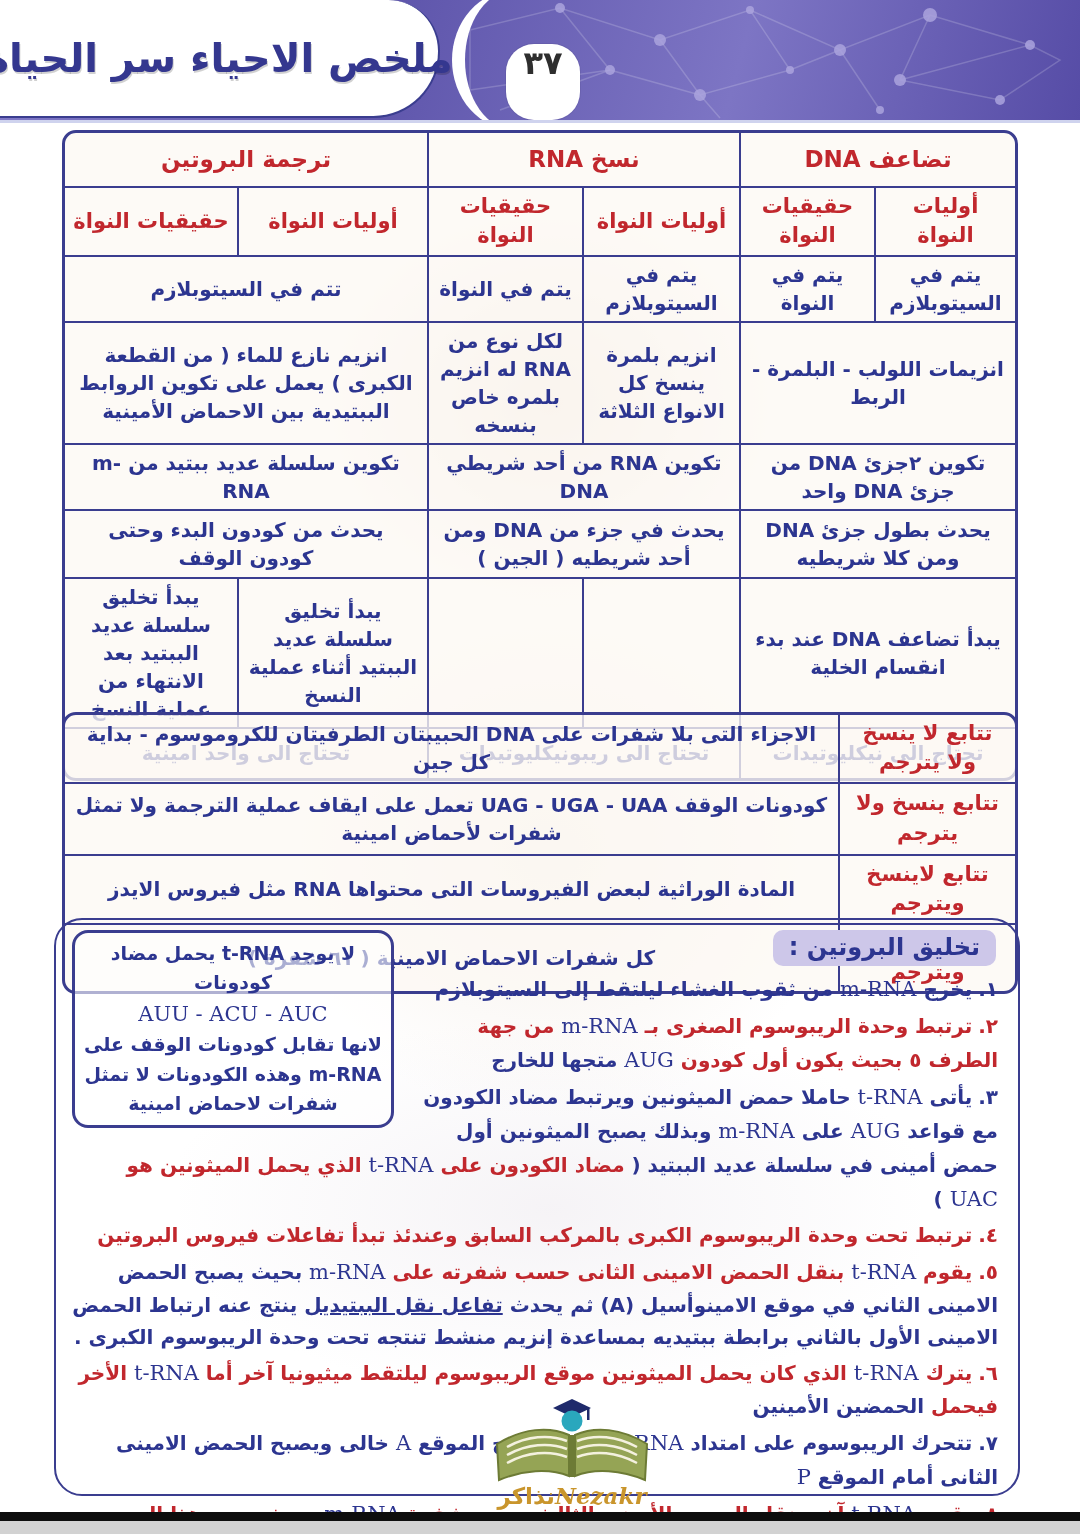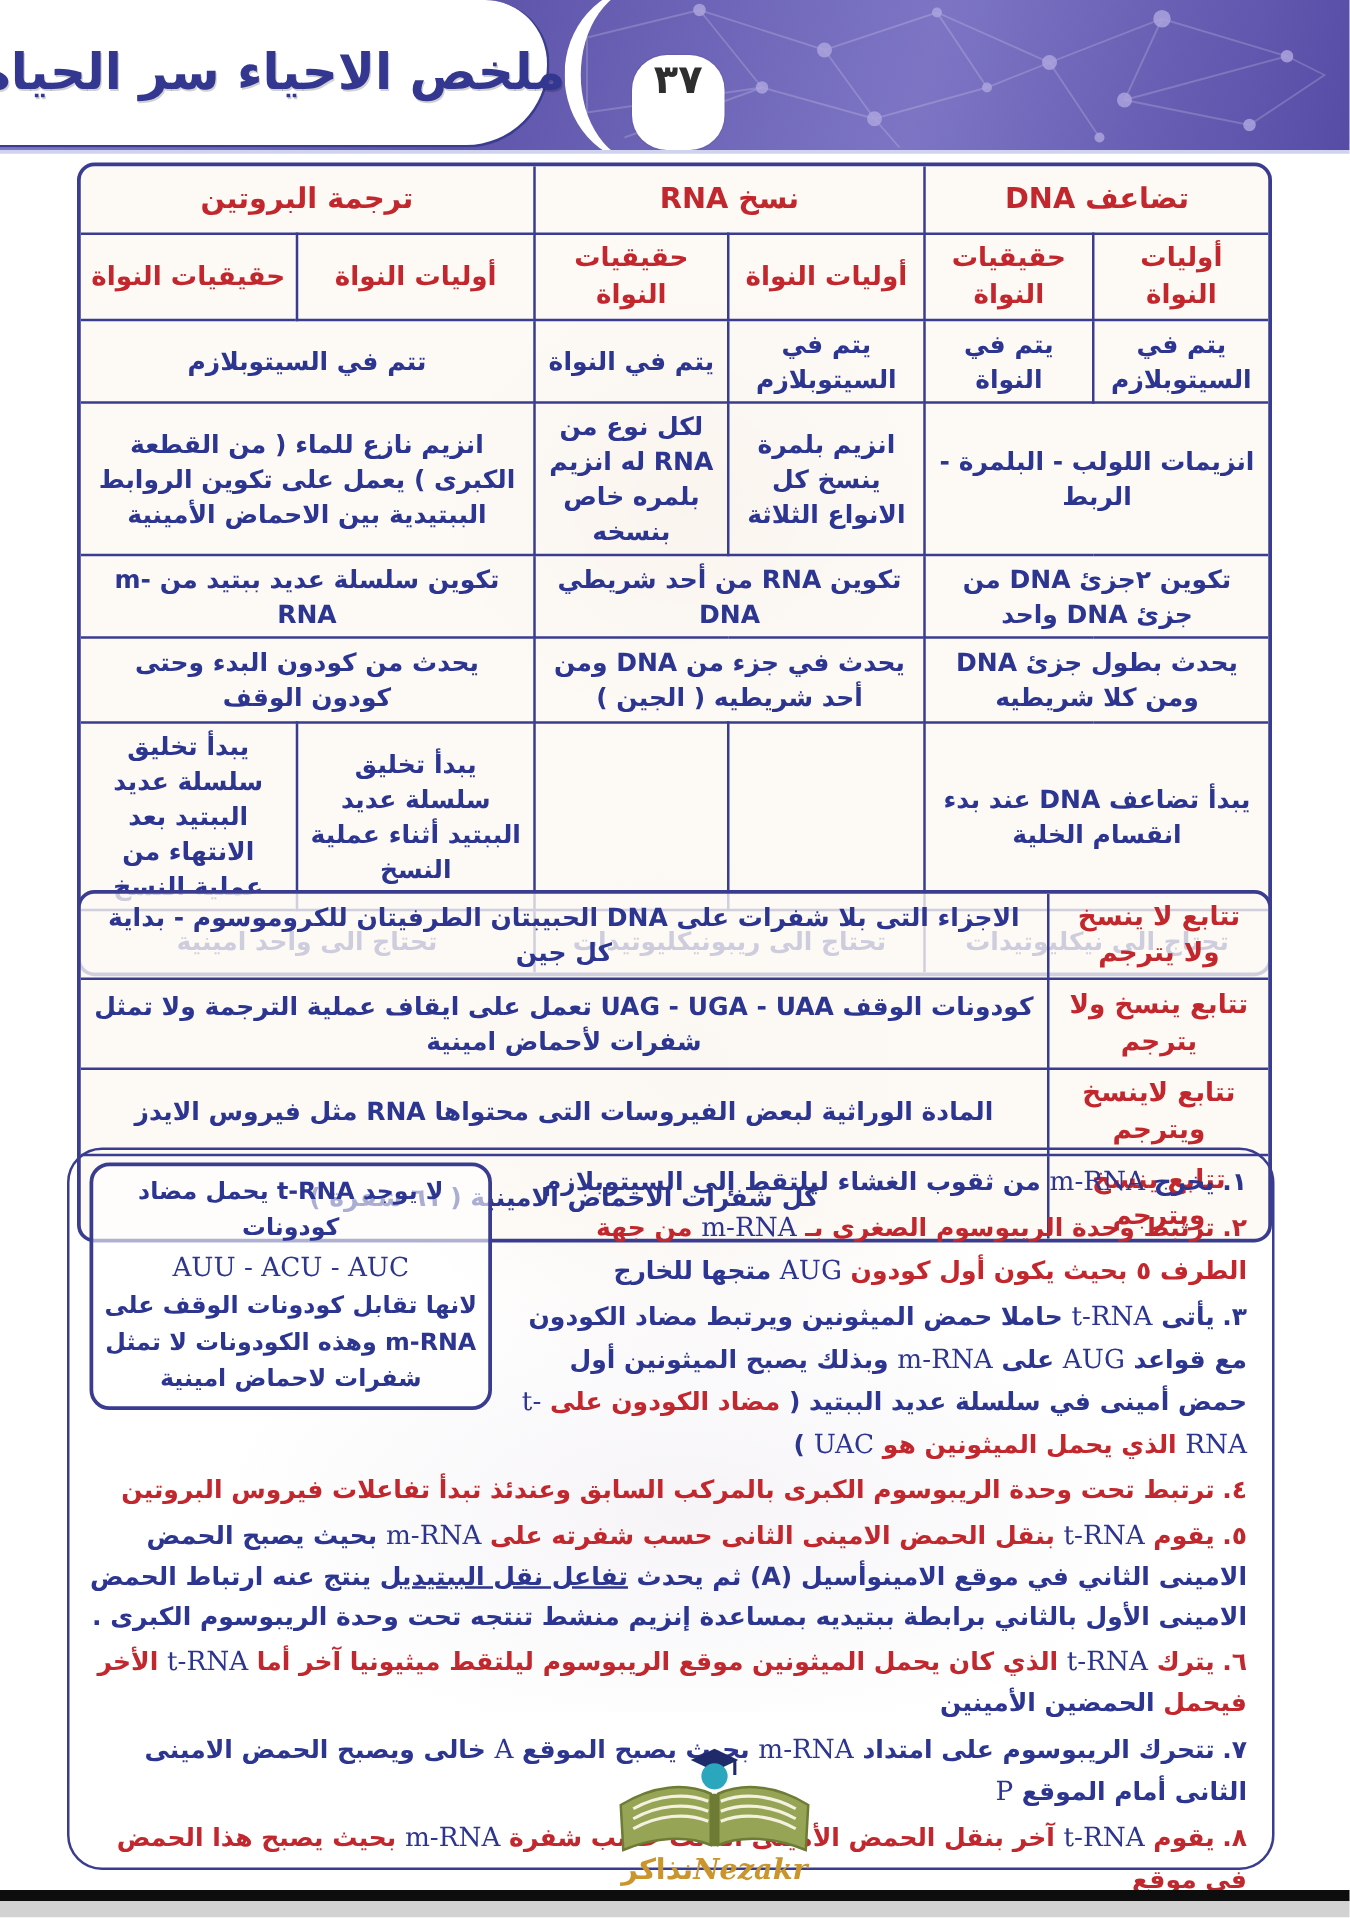--- a/index.html
+++ b/index.html
@@ -182,20 +182,21 @@
     </tr>
     <tr style="height:42px">
       <td class="lbl">تتابع ينسخ ويترجم</td>
       <td class="txt">كل شفرات الاحماض الامينية ( ٦١ شفرة )</td>
     </tr>
   </tbody>
     </table>
 </div>
 
 <div class="psec">
+  <span class="pill">تخليق البروتين :</span>
 
   <div class="notebox">
     <div>لا يوجد t-RNA يحمل مضاد كودونات</div>
     <div class="lat">AUU - ACU - AUC</div>
     <div>لانها تقابل كودونات الوقف على m-RNA وهذه الكودونات لا تمثل شفرات لاحماض امينية</div>
   </div>
 
   <p class="item">
     <span class="num b">١.</span><span class="b">يخرج </span><span class="lat">m-RNA</span><span class="b"> من ثقوب الغشاء ليلتقط إلى السيتوبلازم</span>
   </p>

